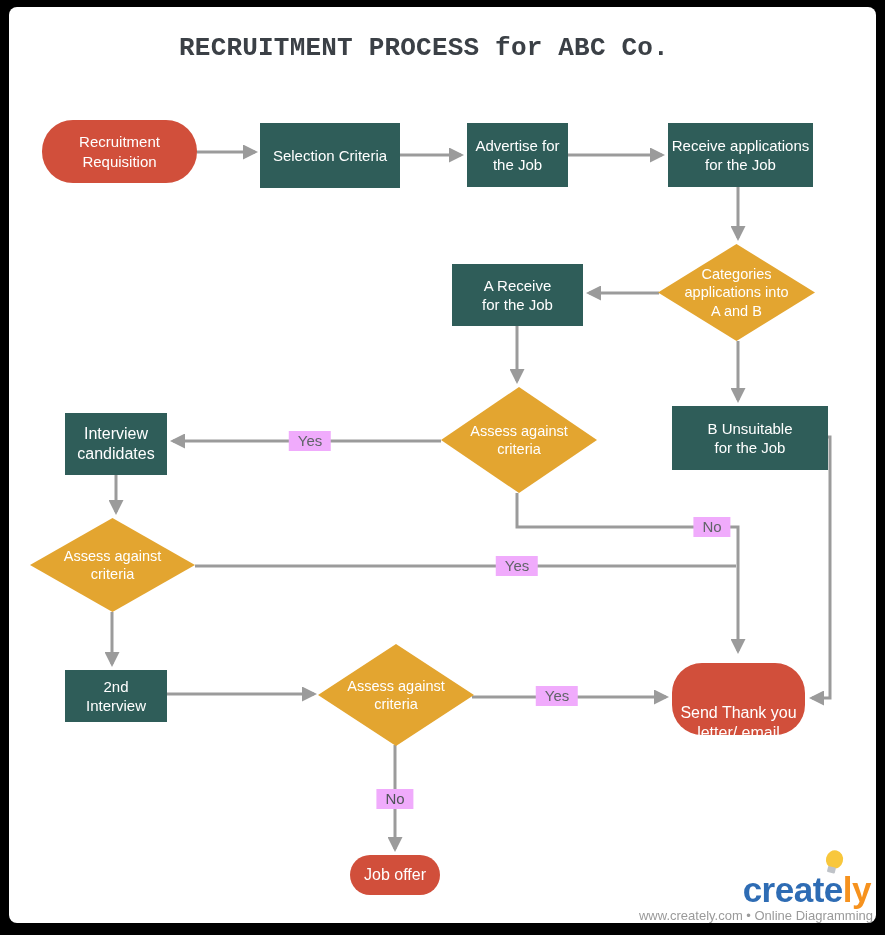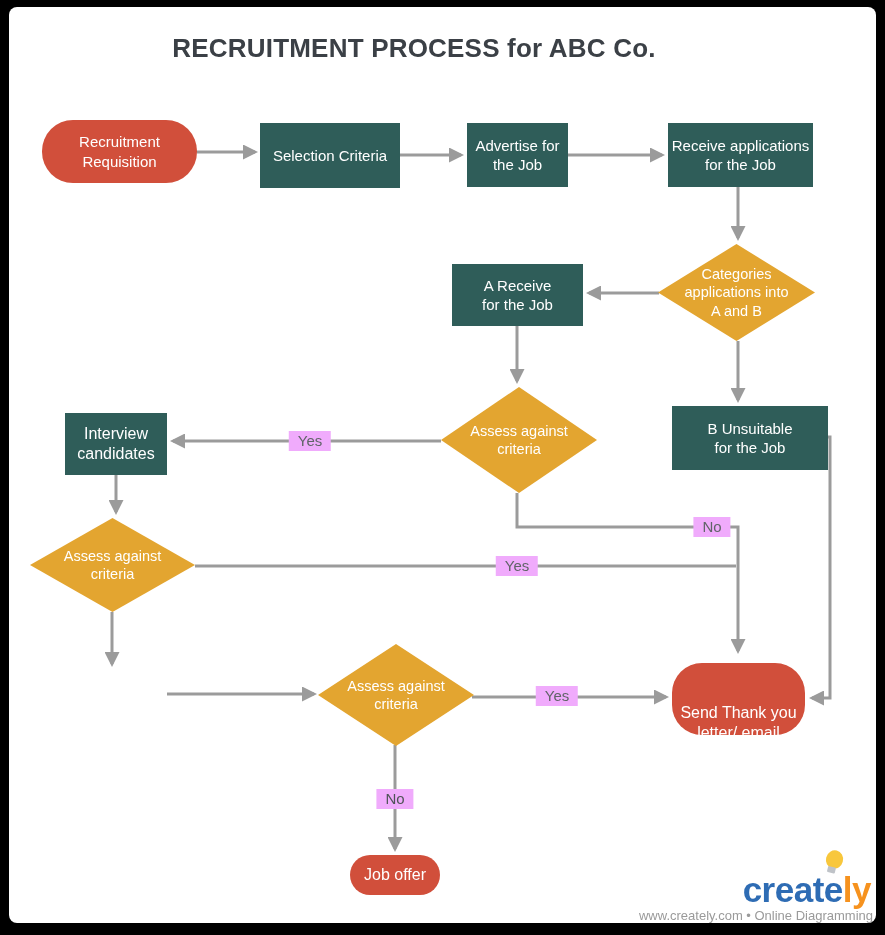--- a/index.html
+++ b/index.html
@@ -22,23 +22,23 @@
     font-family:"Liberation Sans", sans-serif;
     overflow:hidden;
   }
   .page{
     position:absolute; left:9px; top:7px; right:9px; bottom:12px;
     background:#ffffff; border-radius:8px;
   }
   .layer{position:absolute;left:0;top:0;width:885px;height:935px;}
   svg.connectors{position:absolute;left:0;top:0;pointer-events:none;}
   .title{
-    position:absolute; left:7px; top:33px; width:814px;
+    position:absolute; left:17px; top:33px; width:814px;
     text-align:center; font-size:26px; font-weight:700;
-    color:var(--title-color); letter-spacing:0.2px;
+    color:var(--title-color); letter-spacing:0.2px;font-family:Liberation Mono, monospace;
   }
   .node{
     position:absolute; display:flex; align-items:center; justify-content:center;
     text-align:center; color:#fff; font-size:15px; line-height:1.27;
   }
   .process{background:var(--process-fill);}
   .terminator{background:var(--terminator-fill);}
   .decision{background:transparent;}
   .decision .diamond{
     position:absolute; inset:0; background:var(--decision-fill);
@@ -139,20 +139,23 @@
 
   <div class="node process" style="left:65px;top:413px;width:102px;height:62px;">
     <span class="node-label" style="max-width:90px;font-size:16px;">Interview candidates</span>
   </div>
 
   <div class="node decision" style="left:30px;top:518px;width:165px;height:94px;">
     <div class="diamond"></div>
     <span class="node-label" style="max-width:110px;">Assess against criteria</span>
   </div>
 
+  <div class="node process" style="left:65px;top:670px;width:102px;height:52px;">
+    <span class="node-label" style="max-width:64px;">2nd Interview</span>
+  </div>
 
   <div class="node decision" style="left:318px;top:644px;width:156px;height:102px;">
     <div class="diamond"></div>
     <span class="node-label" style="max-width:110px;">Assess against criteria</span>
   </div>
 
   <div class="node terminator" style="left:672px;top:663px;width:133px;height:72px;border-radius:30px;font-size:16px;">
     <span class="node-label" style="max-width:118px;margin-top:48px;">Send Thank you letter/ email</span>
   </div>
 

